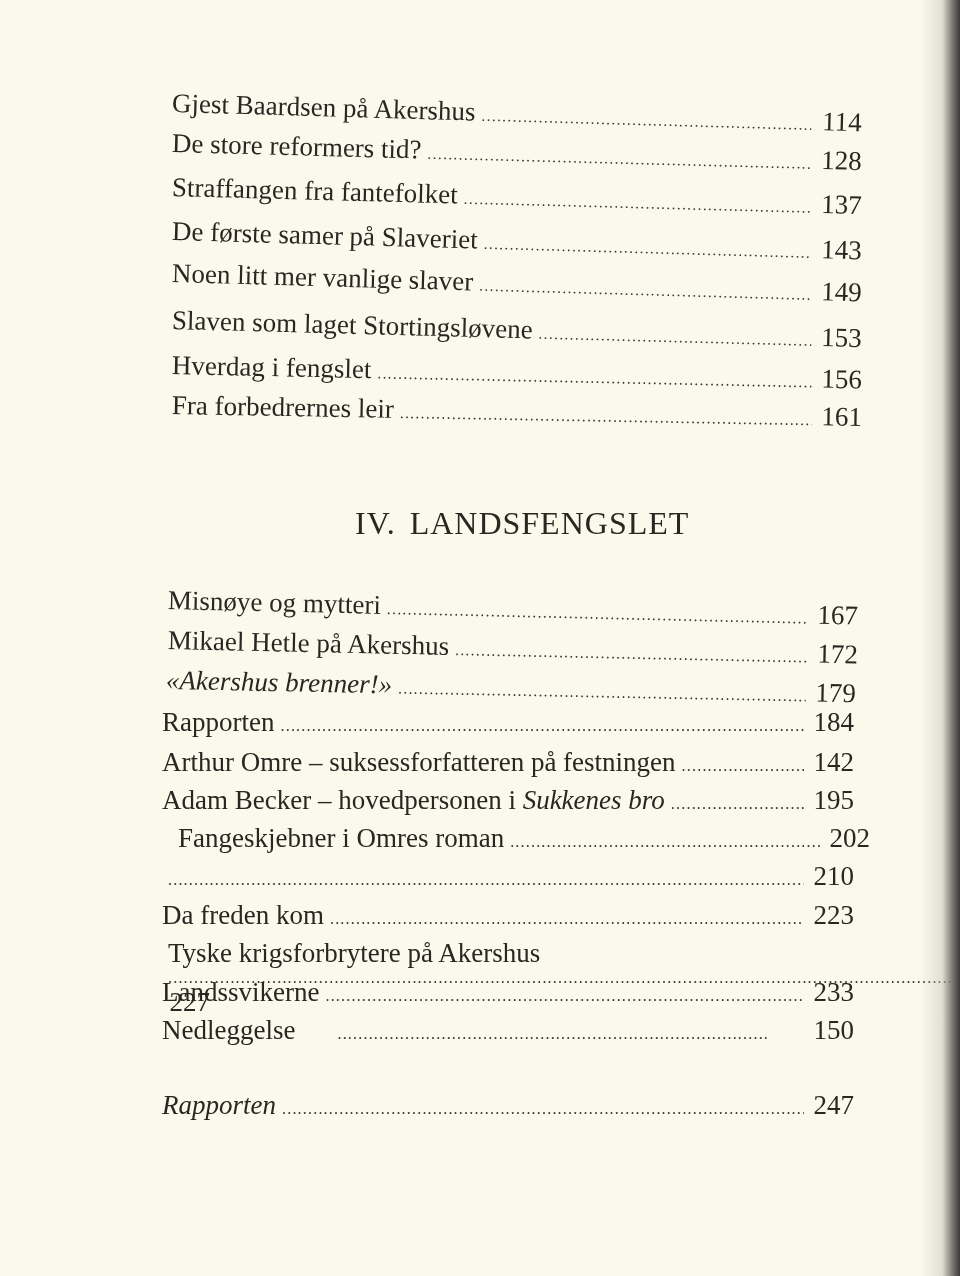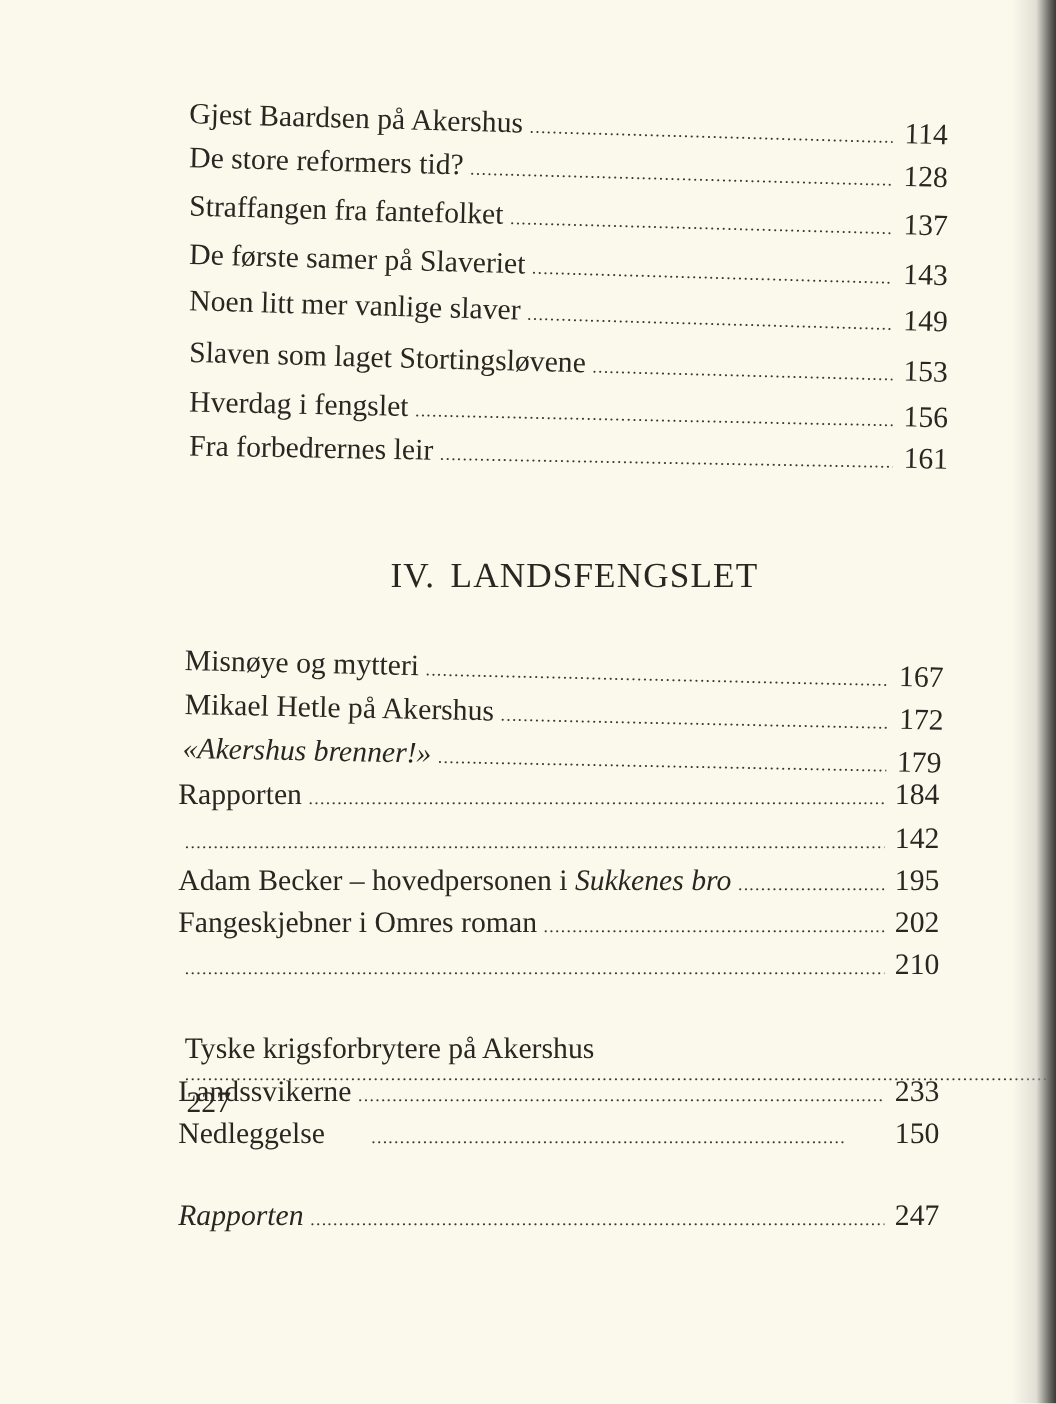--- a/index.html
+++ b/index.html
@@ -99,36 +99,42 @@
     <span class="title italic">«Akershus brenner!»</span>
     <span class="dots"></span>
     <span class="page">179</span>
   </div>
   <div class="entry" style="left:162px; top:707px; width:692px;">
     <span class="title">Rapporten</span>
     <span class="dots"></span>
     <span class="page">184</span>
   </div>
   <div class="entry" style="left:162px; top:747px; width:692px;">
+    <span class="title">Arthur Omre – suksessforfatteren på festningen</span>
     <span class="dots"></span>
     <span class="page">142</span>
   </div>
   <div class="entry" style="left:162px; top:785px; width:692px;justify-content:space-between;">
     <span class="title"><span>Adam Becker – hovedpersonen i </span><i>Sukkenes bro</i></span>
     <span class="dots"></span>
     <span class="page">195</span>
   </div>
-  <div class="entry" style="left:162px; top:823px; width:692px;">
+  <div class="entry" style="left:178px; top:823px; width:692px;">
     <span class="title">Fangeskjebner i Omres roman</span>
     <span class="dots"></span>
     <span class="page">202</span>
   </div>
   <div class="entry" style="left:162px; top:861px; width:692px;">
     <span class="dots"></span>
     <span class="page">210</span>
+  </div>
+  <div class="entry" style="left:162px; top:900px; width:692px;">
+    <span class="title">Da freden kom</span>
+    <span class="dots"></span>
+    <span class="page">223</span>
   </div>
   <div class="entry" style="left:162px; top:938px; width:692px;flex-direction:column;">
     <span class="title">Tyske krigsforbrytere på Akershus</span>
     <span class="dots"></span>
     <span class="page">227</span>
   </div>
   <div class="entry" style="left:162px; top:977px; width:692px;">
     <span class="title">Landssvikerne</span>
     <span class="dots"></span>
     <span class="page">233</span>

